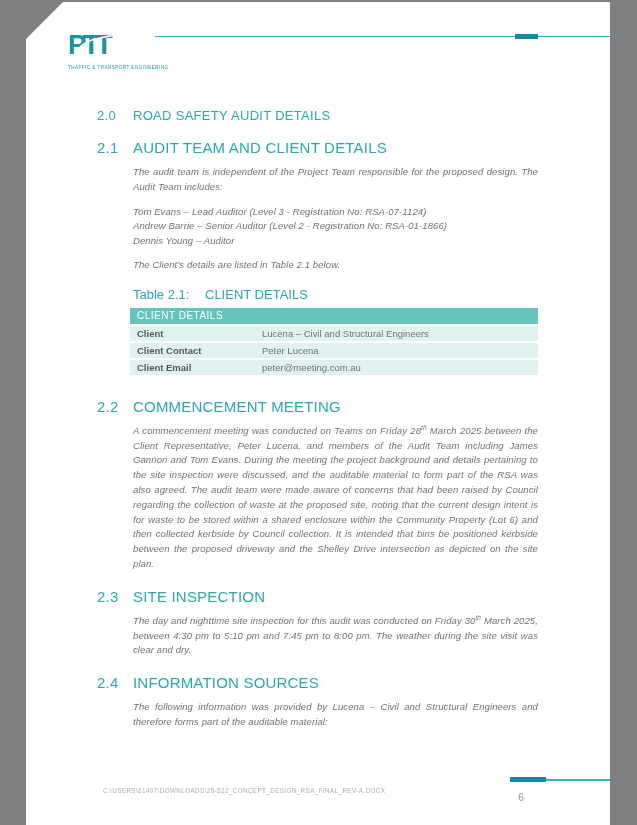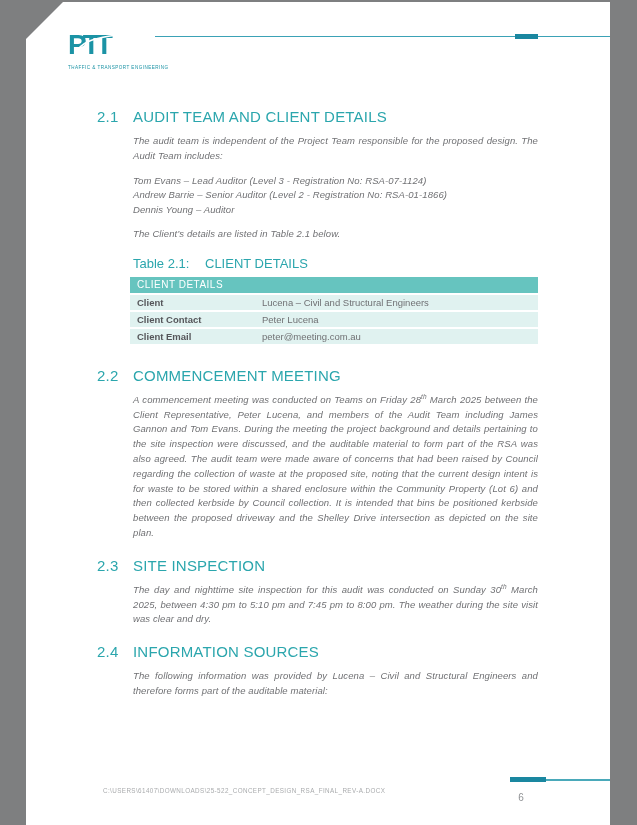--- a/index.html
+++ b/index.html
@@ -94,20 +94,24 @@
     <svg class="logo-swoosh" width="82" height="40" viewBox="0 0 82 40">
       <path d="M5 38 C 7 16, 16 7, 80 5" stroke="#ffffff" stroke-width="1.6" fill="none"></path>
     </svg>
     <div class="logo-tagline">TRAFFIC &amp; TRANSPORT ENGINEERING</div>
   </div>
   <div class="header-rule"></div>
   <div class="header-dash"></div>
 
   <div class="doc">
 
+    <div class="sec h1">
+      <span class="num">2.0</span>
+      <span>ROAD SAFETY AUDIT DETAILS</span>
+    </div>
 
     <div class="sec h2" style="margin-top:0;">
       <span class="num">2.1</span>
       <span>AUDIT TEAM AND CLIENT DETAILS</span>
     </div>
     <p class="body">The audit team is independent of the Project Team responsible for the proposed design. The Audit Team includes:</p>
 
     <div class="list">
       <div>Tom Evans – Lead Auditor (Level 3 - Registration No: RSA-07-1124)</div>
       <div>Andrew Barrie – Senior Auditor (Level 2 - Registration No: RSA-01-1866)</div>
@@ -144,21 +148,21 @@
     <div class="sec h2" style="margin-top:21px;">
       <span class="num">2.2</span>
       <span>COMMENCEMENT MEETING</span>
     </div>
     <p class="body"><span>A commencement meeting was conducted on Teams on Friday 28</span><sup>th</sup><span> March 2025 between the Client Representative, Peter Lucena, and members of the Audit Team including James Gannon and Tom Evans. During the meeting the project background and details pertaining to the site inspection were discussed, and the auditable material to form part of the RSA was also agreed. The audit team were made aware of concerns that had been raised by Council regarding the collection of waste at the proposed site, noting that the current design intent is for waste to be stored within a shared enclosure within the Community Property (Lot 6) and then collected kerbside by Council collection. It is intended that bins be positioned kerbside between the proposed driveway and the Shelley Drive intersection as depicted on the site plan.</span></p>
 
     <div class="sec h2">
       <span class="num">2.3</span>
       <span>SITE INSPECTION</span>
     </div>
-    <p class="body"><span>The day and nighttime site inspection for this audit was conducted on Sunday 30</span><sup>th</sup><span> March 2025, between 4:30 pm to 5:10 pm and 7:45 pm to 8:00 pm. The weather during the site visit was clear and dry.</span></p>
+    <p class="body"><span>The day and nighttime site inspection for this audit was conducted on Friday 30</span><sup>th</sup><span> March 2025, between 4:30 pm to 5:10 pm and 7:45 pm to 8:00 pm. The weather during the site visit was clear and dry.</span></p>
 
     <div class="sec h2">
       <span class="num">2.4</span>
       <span>INFORMATION SOURCES</span>
     </div>
     <p class="body">The following information was provided by Lucena – Civil and Structural Engineers and therefore forms part of the auditable material:</p>
 
   </div>
 
   <div class="footer-rule"></div>

